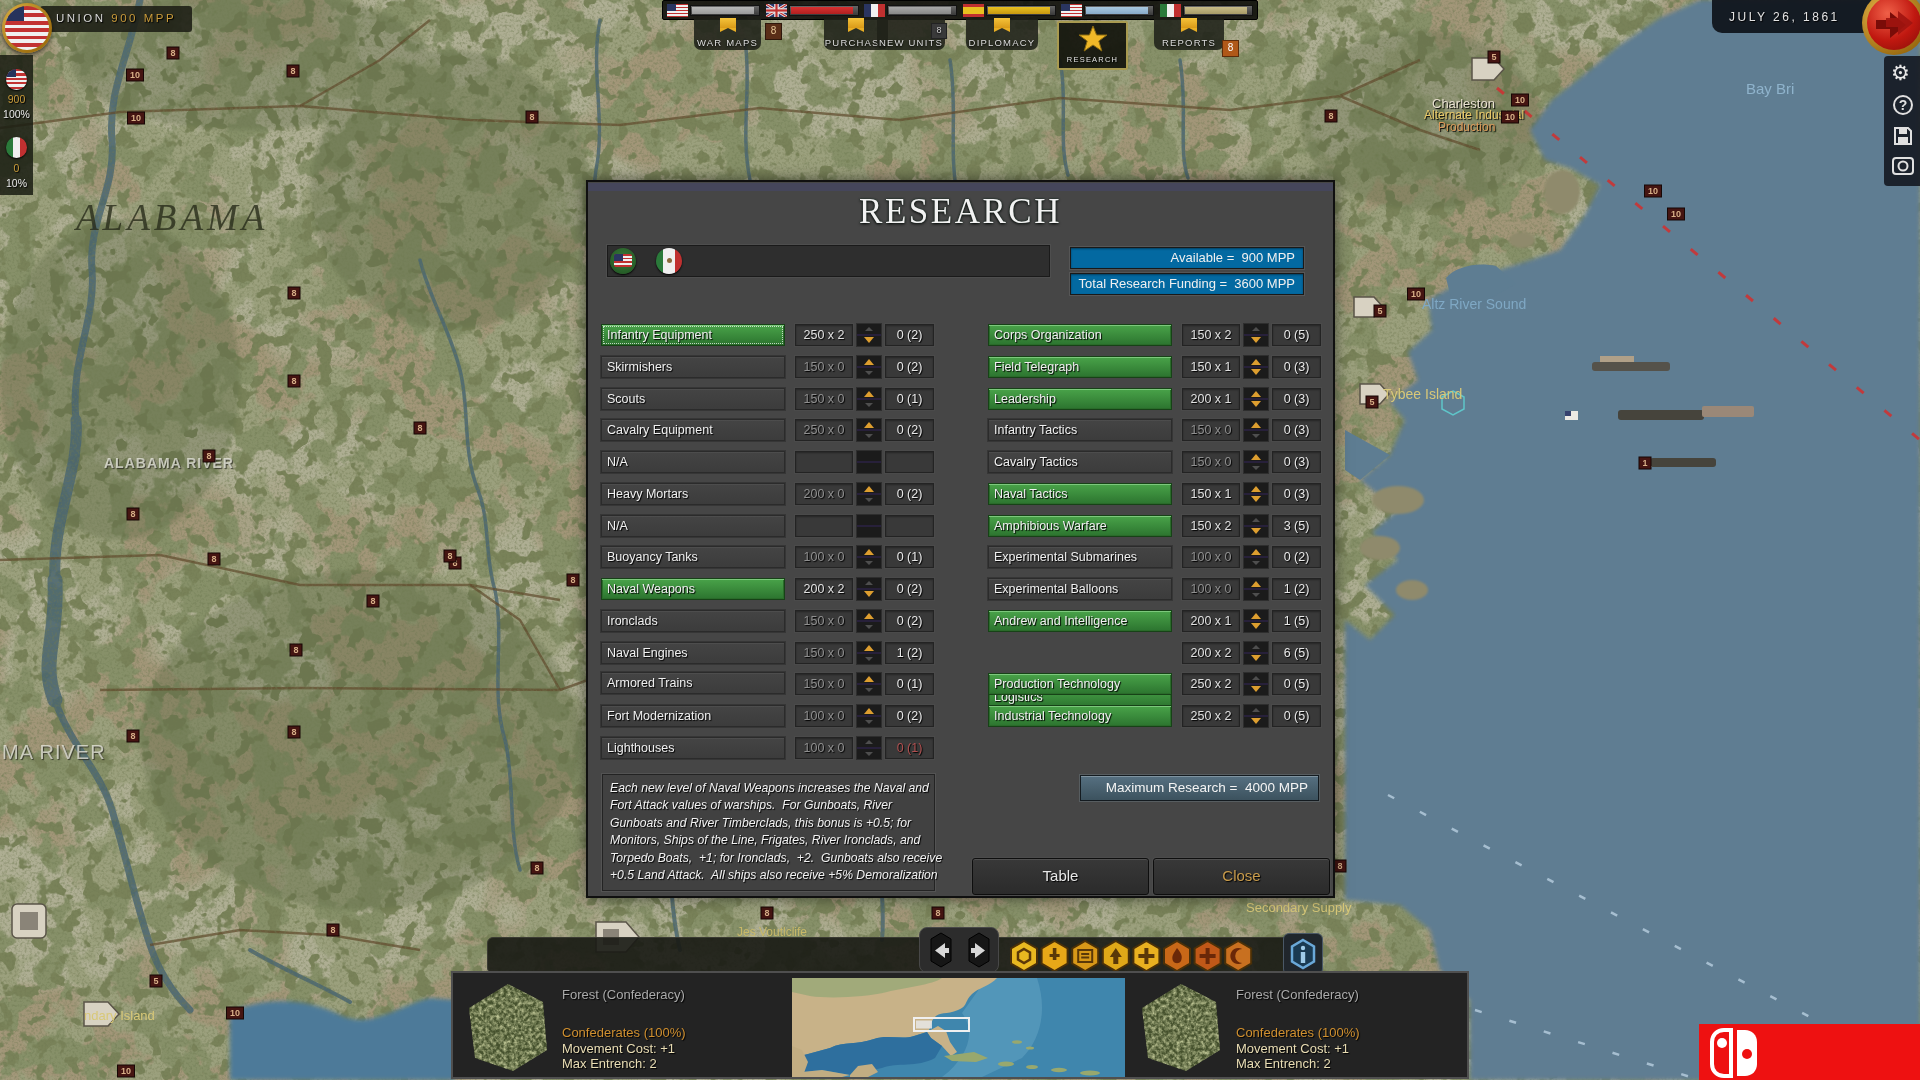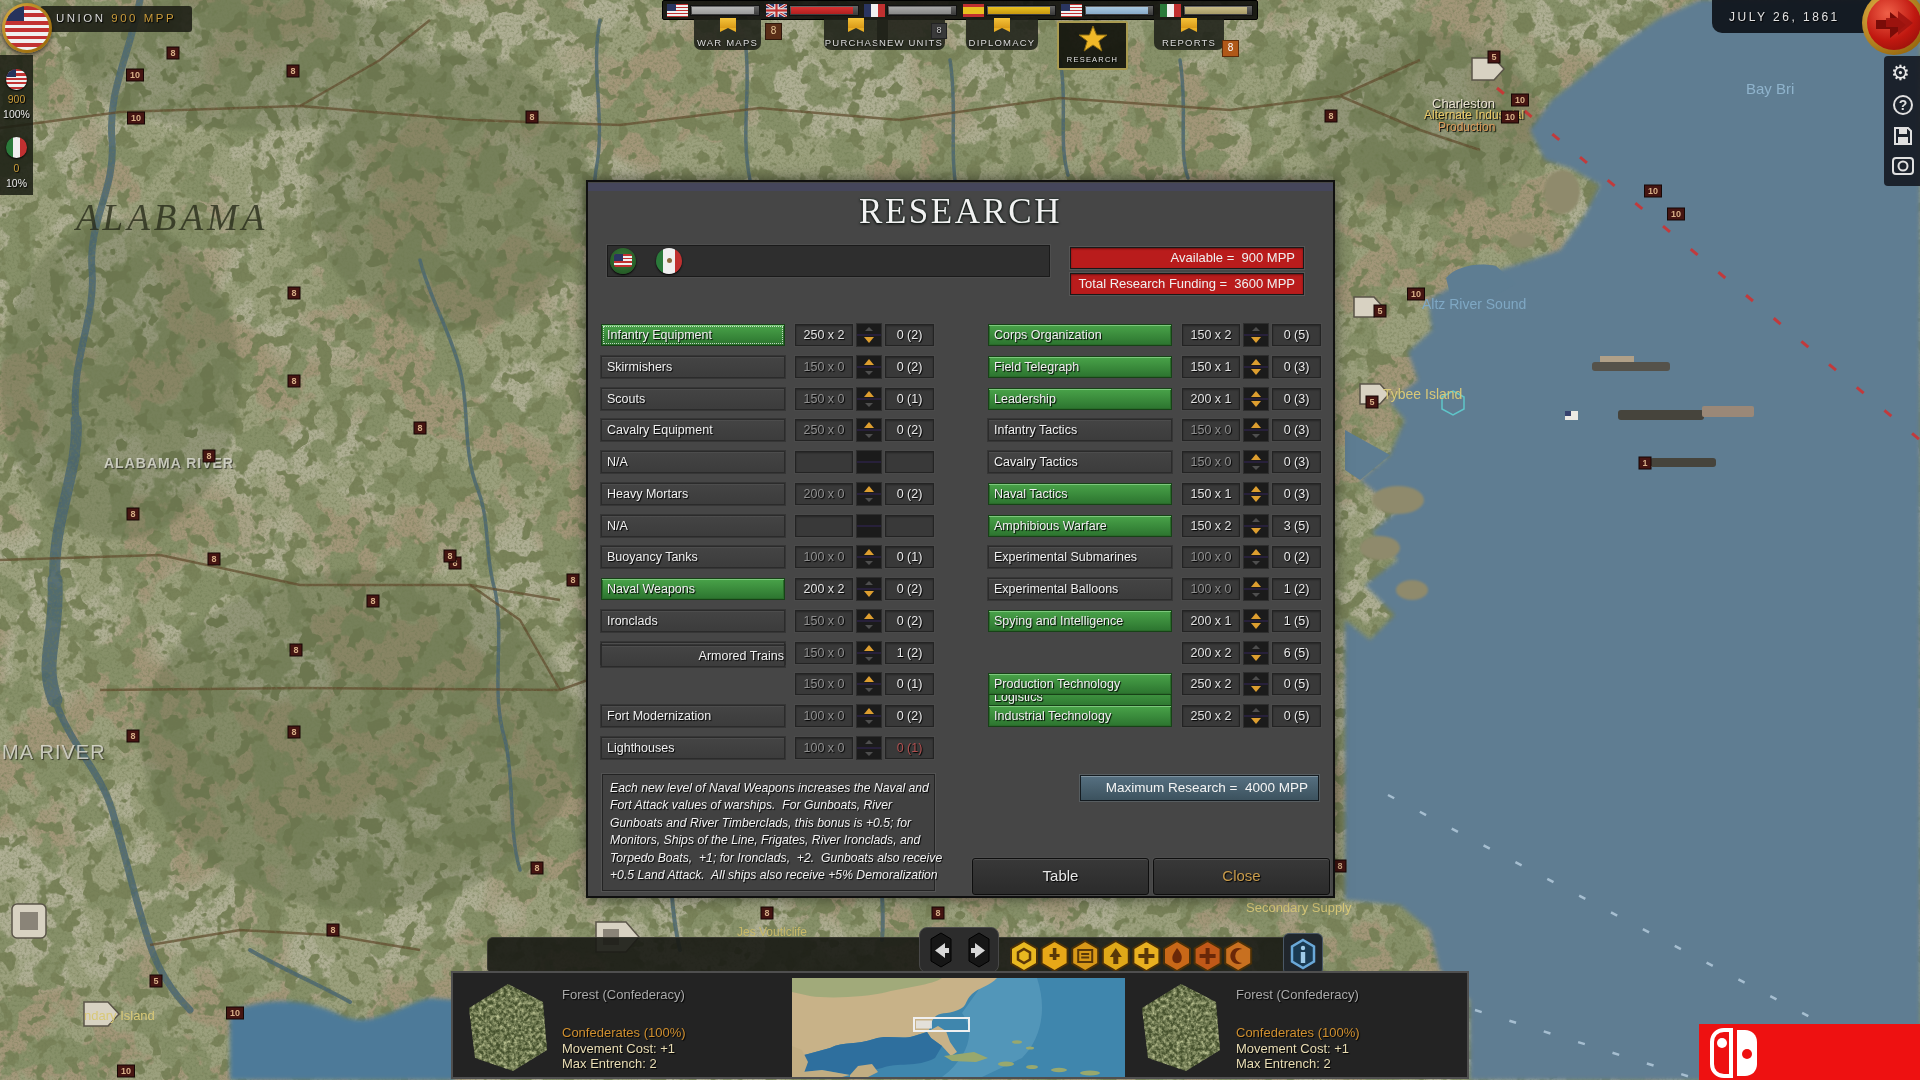--- a/index.html
+++ b/index.html
@@ -43,21 +43,21 @@
   .nbox.red{color:#b05050;}
   .spin{position:absolute;width:26px;height:24px;background:#1b1b1b;
     border:1px solid #2e2e2e;box-sizing:border-box;}
   .spin:before{content:"";position:absolute;left:0;top:10px;width:100%;height:2px;background:#27203a;}
   .tri{position:absolute;left:50%;margin-left:-6px;width:0;height:0;
     border-left:6px solid transparent;border-right:6px solid transparent;}
   .tri.up{top:3px;margin-left:-5px;border-left:5px solid transparent;border-right:5px solid transparent;border-bottom:6px solid #dd9e2f;}
   .tri.dn{bottom:3px;margin-left:-5px;border-left:5px solid transparent;border-right:5px solid transparent;border-top:6px solid #dd9e2f;}
   .tri.updim{top:3px;margin-left:-4px;border-left:4px solid transparent;border-right:4px solid transparent;border-bottom:4px solid #4e4e4e;}
   .tri.dndim{bottom:3px;margin-left:-4px;border-left:4px solid transparent;border-right:4px solid transparent;border-top:4px solid #4e4e4e;}
-  .infobox{position:absolute;box-sizing:border-box;background:#b91c1c;border:1px solid #191919;
+  .infobox{position:absolute;box-sizing:border-box;background:#0369a1;border:1px solid #191919;
     box-shadow:0 0 0 1px rgba(110,110,110,.4),inset 0 1px 2px rgba(0,0,0,.4);
     color:#f0f0f0;font-size:13px;text-align:right;}
   .btn{position:absolute;width:177px;height:37px;box-sizing:border-box;
     background:linear-gradient(#383838,#2b2b2b);border:1px solid #0e0e0e;border-radius:3px;
     box-shadow:inset 0 1px 0 rgba(255,255,255,.12),0 0 0 1px rgba(90,90,90,.3);
     color:#e8e8e8;font-size:15px;text-align:center;line-height:34px;text-shadow:1px 1px 1px #000;}
   
   .ptxt{position:absolute;font-size:13px;color:#e9ddb4;text-shadow:1px 1px 1px #000;white-space:nowrap;}
   
   .maplbl{position:absolute;white-space:nowrap;}
@@ -537,21 +537,21 @@
           <div class="tri dndim"></div>
         </div>
         <div class="nbox" style="left:297px;top:428px;">0 (2)</div>
         <div class="rowname" style="left:13px;top:460px;">Naval Engines</div>
         <div class="cbox dim" style="left:207px;top:460px;">150 x 0</div>
         <div class="spin" style="left:268px;top:459px;">
           <div class="tri up"></div>
           <div class="tri dndim"></div>
         </div>
         <div class="nbox" style="left:297px;top:460px;">1 (2)</div>
-        <div class="rowname" style="left:13px;top:463px;text-align:right;">Armored Trains</div>
+        <div class="rowname" style="left:13px;top:490px;">Armored Trains</div>
         <div class="cbox dim" style="left:207px;top:491px;">150 x 0</div>
         <div class="spin" style="left:268px;top:490px;">
           <div class="tri up"></div>
           <div class="tri dndim"></div>
         </div>
         <div class="nbox" style="left:297px;top:491px;">0 (1)</div>
         <div class="rowname" style="left:13px;top:523px;">Fort Modernization</div>
         <div class="cbox dim" style="left:207px;top:523px;">100 x 0</div>
         <div class="spin" style="left:268px;top:522px;">
           <div class="tri up"></div>
@@ -621,21 +621,21 @@
           <div class="tri dndim"></div>
         </div>
         <div class="nbox" style="left:684px;top:364px;">0 (2)</div>
         <div class="rowname" style="left:400px;top:396px;">Experimental Balloons</div>
         <div class="cbox dim" style="left:594px;top:396px;">100 x 0</div>
         <div class="spin" style="left:655px;top:395px;">
           <div class="tri up"></div>
           <div class="tri dndim"></div>
         </div>
         <div class="nbox" style="left:684px;top:396px;">1 (2)</div>
-        <div class="rowname grn" style="left:400px;top:428px;">Spying and Intelligence</div>
+        <div class="rowname grn" style="left:400px;top:428px;">Andrew and Intelligence</div>
         <div class="cbox" style="left:594px;top:428px;">200 x 1</div>
         <div class="spin" style="left:655px;top:427px;">
           <div class="tri up"></div>
           <div class="tri dn"></div>
         </div>
         <div class="nbox" style="left:684px;top:428px;">1 (5)</div>
         <div class="rowname grn" style="left:400px;top:460px;margin-top:44px;">Logistics</div>
         <div class="cbox" style="left:594px;top:460px;">200 x 2</div>
         <div class="spin" style="left:655px;top:459px;">
           <div class="tri updim"></div>

